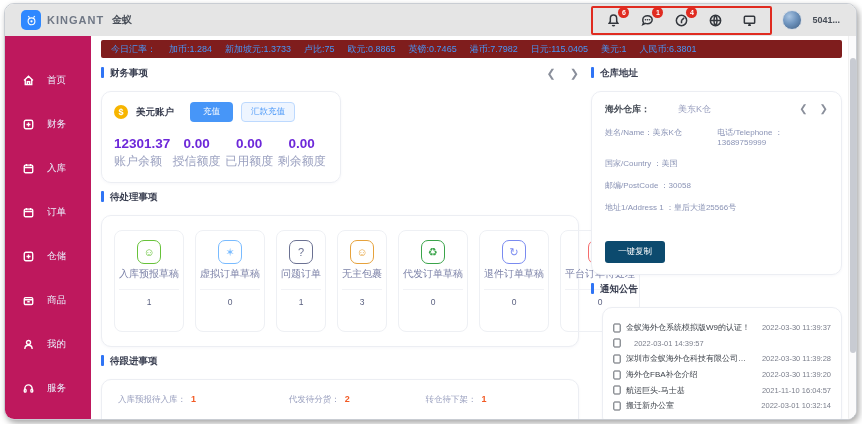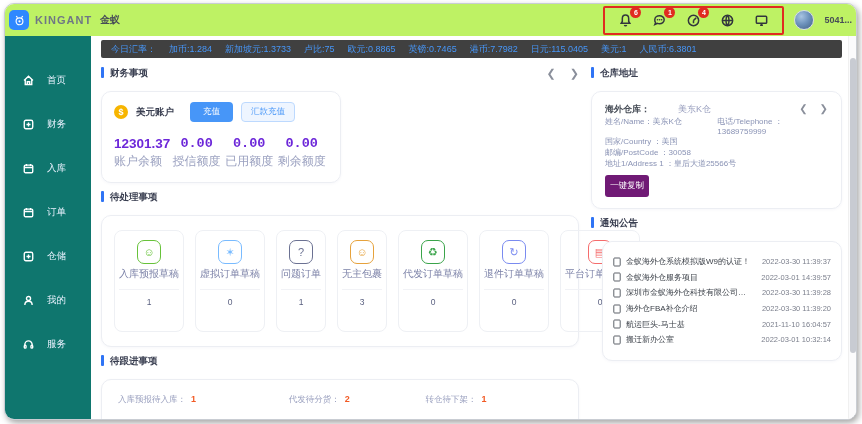--- a/index.html
+++ b/index.html
@@ -1,85 +1,85 @@
 <!DOCTYPE html>
 <html><head>
 <meta charset="utf-8">
 <style>
   * { margin:0; padding:0; box-sizing:border-box; }
   html,body { width:862px; height:424px; background:#fff; font-family:"Liberation Sans","DejaVu Sans",sans-serif; }
   .window { position:absolute; left:4px; top:3px; width:853px; height:417px; background:#fff;
             border:1px solid #c9cdd3; border-radius:10px; box-shadow:2px 3px 6px rgba(0,0,0,.35); overflow:hidden; }
   
-  .hdr { height:32px; background:#bef264; display:flex; align-items:center; padding:0 4px; position:relative; z-index:3; }
+  .hdr { height:32px; background:#e5e5e5; display:flex; align-items:center; padding:0 16px; position:relative; z-index:3; }
   .logo-wrap { display:flex; align-items:center; gap:6px; }
   .logo-box { width:20px; height:20px; border-radius:5px; background:#2f88ff; display:flex; align-items:center; justify-content:center; }
   .logo-kingant { font-size:11px; font-weight:bold; color:#6f7785; letter-spacing:1px; }
   .logo-cn { font-size:10px; color:#474d57; font-weight:bold; margin-left:2px; }
   .hdr-right { margin-left:auto; display:flex; align-items:center; gap:10px; }
   .hdr-icons { display:flex; align-items:center; gap:17px; border:2px solid #e02b20; border-radius:2px; padding:4px 12px; }
   .hicon { position:relative; width:17px; height:17px; display:flex; align-items:center; justify-content:center; cursor:pointer; }
   .hicon svg { width:15px; height:15px; stroke:#33373d; fill:none; stroke-width:1.6; }
   .badge { position:absolute; top:-5px; right:-7px; min-width:11px; height:11px; border-radius:6px; background:#e02b20;
            color:#fff; font-size:7px; line-height:11px; text-align:center; padding:0 2px; font-weight:bold; }
   .avatar { width:20px; height:20px; border-radius:50%;
             background:radial-gradient(circle at 35% 30%,#a8c4e2 0%,#6e93bd 45%,#3f5e82 100%); border:1px solid #d8dde4; }
   .uname { font-size:9px; color:#474d57; font-weight:bold; }
   
   .body-row { display:flex; height:384px; position:relative; }
-  .sidebar { width:86px; background:#0f766e; flex:none; padding-top:22px; display:flex; flex-direction:column; gap:0; }
+  .sidebar { width:86px; background:#be185d; flex:none; padding-top:22px; display:flex; flex-direction:column; gap:0; }
   .side-item { height:44px; display:flex; align-items:center; gap:12px; padding-left:17px; cursor:pointer; color:#fff; }
   .side-item svg { width:13px; height:13px; stroke:#fff; fill:none; stroke-width:1.7; flex:none; }
   .side-label { font-size:9.5px; color:#eaf2ff; }
   .main { flex:1; background:#fff; overflow:hidden; padding:4px 14px 0 10px; }
-  .rates { height:18px; background:#404040; border-radius:2px; display:flex; align-items:center; gap:13px;
+  .rates { height:18px; background:#7f1d1d; border-radius:2px; display:flex; align-items:center; gap:13px;
            font-size:9px; color:#4796f8; padding:0 10px; white-space:nowrap; overflow:hidden; }
   .content { display:flex; gap:12px; margin-top:7px; }
   .col-left { width:478px; flex:none; }
   .col-right { flex:1; min-width:0; }
   .sec-head { display:flex; gap:6px; height:18px; margin:2px 0 6px 0; }
   .sec-bar { width:3px; height:11px; background:#2f74f5; border-radius:1px; }
   .sec-title { font-size:9.5px; font-weight:bold; color:#3a3f51; }
   .sec-arrows { margin-left:auto; display:flex; gap:14px; color:#8a8f9b; font-size:11px; }
   .sec-arrows span { cursor:pointer; }
   .card { background:#fff; border:1px solid #eceef3; border-radius:10px; box-shadow:0 1px 3px rgba(40,60,120,.04); }
   
   .fin-card { width:240px; padding:10px 12px 12px 12px; margin-bottom:8px; }
   .fin-top { display:flex; align-items:center; gap:8px; }
   .coin { width:14px; height:14px; border-radius:50%; background:#f7b500; color:#fff; font-size:9px; font-weight:bold;
           display:flex; align-items:center; justify-content:center; }
   .fin-acc { font-size:9.5px; font-weight:bold; color:#3a3f51; }
   .btn-blue { background:#4796f8; color:#fff; border:none; border-radius:4px; font-size:8.5px; padding:4px 13px; cursor:pointer; margin-left:8px; }
   .btn-ghost { background:#eef5ff; color:#4796f8; border:1px solid #bdd9fe; border-radius:4px; font-size:8.5px; padding:3px 9px; cursor:pointer; }
   .fin-stats { display:flex; margin-top:14px; }
   .fin-stat { width:60px; text-align:left; }
-  .fin-stat + .fin-stat { text-align:center;font-family:Liberation Mono, monospace; }
+  .fin-stat + .fin-stat { text-align:center; }
   .fin-val { font-size:13.5px; font-weight:bold; color:#6d28d9; }
   .fin-lab { font-size:12px; color:#9ba1c0; margin-top:2px; }
   
   .pend-card { padding:14px 12px; display:flex; gap:11px; margin-bottom:8px; }
   .mini { flex:1; border:1px solid #eef0f4; border-radius:8px; padding:9px 4px 0 4px; text-align:center; height:102px; }
   .mini-icon { width:24px; height:24px; border:1.5px solid currentColor; border-radius:7px; margin:0 auto;
                display:flex; align-items:center; justify-content:center; font-size:11px; }
   .mini-lab { font-size:10px; color:#7c82a8; margin-top:3px; white-space:nowrap; }
   .mini-cnt { font-size:8.5px; color:#5a6080; border-top:1px solid #f1f2f6; margin-top:8px; padding-top:7px; }
   
   .fol-card { padding:14px 16px; height:118px; overflow:hidden; }
   .fol-grid { display:grid; grid-template-columns:1.25fr 1fr 1fr; row-gap:18px; }
   .fol-item { font-size:8.5px; color:#9aa0bf; white-space:nowrap; }
   .fol-val { color:#f25a24; font-weight:bold; margin-left:5px; font-size:9px; }
   
   .wh-card { padding:11px 13px; margin-bottom:8px; }
   .wh-row1 { display:flex; align-items:flex-start; font-size:9px; }
   .wh-strong { color:#474d57; font-weight:bold; }
   .wh-wval { color:#9aa0bf; margin-left:28px; }
   .wh-arrows { margin-left:auto; display:flex; gap:12px; color:#8a8f9b; font-size:10px; }
-  .wh-line { font-size:8px; color:#8a93b5; display:flex; }
+  .wh-line { font-size:8px; color:#8a93b5; margin-top:11px; display:flex; }
   .wh-line .half { width:52%; }
-  .copy-btn { margin-top:6px; background:#701a75; color:#fff; border:none; border-radius:3px; font-size:8.5px; padding:5px 5px; cursor:pointer; }
+  .copy-btn { margin-top:28px; background:#0c4a6e; color:#fff; border:none; border-radius:3px; font-size:8.5px; padding:5px 13px; cursor:pointer; }
   .not-card { padding:12px 10px; margin-bottom:8px;margin-left:11px; }
   .not-row { display:flex; align-items:center; height:15.6px; font-size:8px; color:#3c4149; cursor:pointer; overflow:hidden; }
   .not-row svg { width:8px; height:10px; stroke:#565b63; fill:none; stroke-width:1.2; flex:none; margin-right:5px; }
   .not-title { white-space:nowrap; overflow:hidden; text-overflow:ellipsis; flex:1; }
   .not-date { font-size:7.5px; color:#7b7f8c; margin-left:8px; flex:none; }
   
   .scroll { position:absolute; right:0; top:0; bottom:0; width:8px; background:#fbfbfc; border-left:1px solid #f0f0f0; }
   .thumb { position:absolute; top:22px; left:1px; width:6px; height:295px; border-radius:3px; background:#c8cbd2; cursor:pointer; }
 </style>
 </head>
@@ -173,20 +173,27 @@
       </div>
       <div class="side-item">
         <svg viewBox="0 0 16 16">
             <rect x="2.8" y="2.8" width="10.4" height="10.4" rx="2"></rect>
             <path d="M8 5.5 v5 M5.5 8 h5"></path>
           </svg>
         <span class="side-label">仓储</span>
       </div>
       <div class="side-item">
         <svg viewBox="0 0 16 16">
+            <rect x="2.8" y="4.5" width="10.4" height="8.5" rx="1.5"></rect>
+            <path d="M2.8 7 h10.4 M6.5 9.5 h3"></path>
+          </svg>
+        <span class="side-label">商品</span>
+      </div>
+      <div class="side-item">
+        <svg viewBox="0 0 16 16">
             <circle cx="8" cy="5.5" r="2.5"></circle>
             <path d="M3.5 13.5 c0 -3 2 -4.5 4.5 -4.5 s4.5 1.5 4.5 4.5"></path>
           </svg>
         <span class="side-label">我的</span>
       </div>
       <div class="side-item">
         <svg viewBox="0 0 16 16">
             <path d="M3.5 9 v-1 a4.5 4.5 0 0 1 9 0 v1"></path>
             <rect x="2.8" y="9" width="2.2" height="3.5" rx="1"></rect>
             <rect x="11" y="9" width="2.2" height="3.5" rx="1"></rect>
@@ -348,21 +355,20 @@
               <svg viewBox="0 0 10 12">
                   <rect x="1" y="1" width="8" height="10" rx="1"></rect>
                 </svg>
               <span class="not-title">金蚁海外仓系统模拟版W9的认证！</span>
               <span class="not-date">2022-03-30 11:39:37</span>
             </div>
             <div class="not-row">
               <svg viewBox="0 0 10 12">
                   <rect x="1" y="1" width="8" height="10" rx="1"></rect>
                 </svg>
-              <span class="not-title">金蚁海外仓服务项目</span>
               <span class="not-date">2022-03-01 14:39:57</span>
             </div>
             <div class="not-row">
               <svg viewBox="0 0 10 12">
                   <rect x="1" y="1" width="8" height="10" rx="1"></rect>
                 </svg>
               <span class="not-title">深圳市金蚁海外仓科技有限公司（Golden ant LLC.）</span>
               <span class="not-date">2022-03-30 11:39:28</span>
             </div>
             <div class="not-row">

